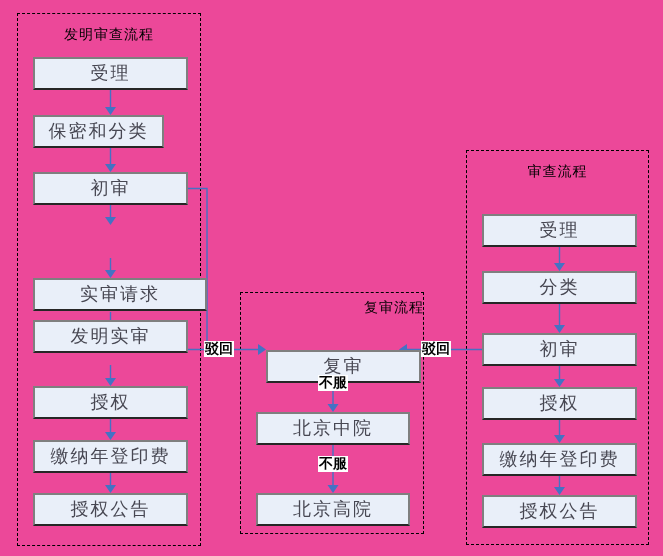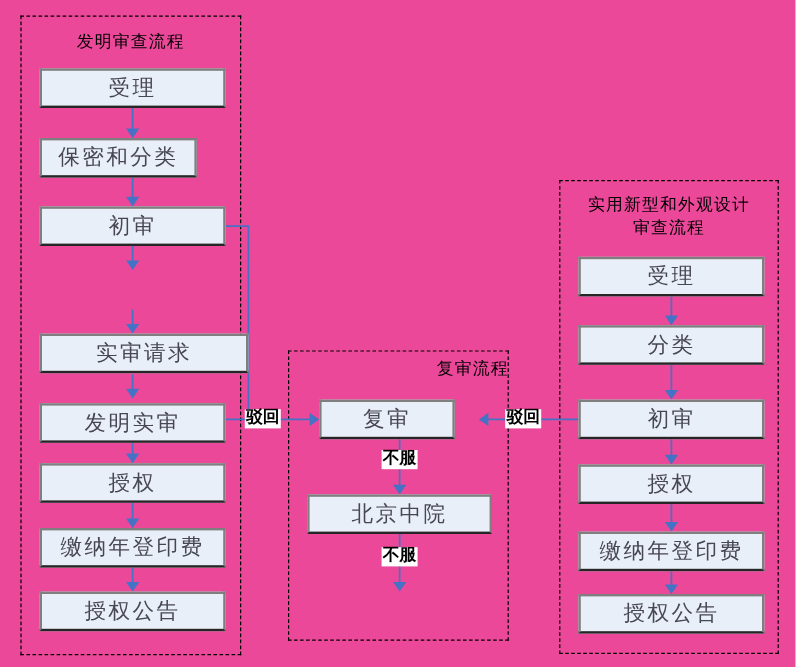--- a/index.html
+++ b/index.html
@@ -65,35 +65,35 @@
     <line x1="188" y1="349.5" x2="259" y2="349.5"></line>
       <polygon points="258,344 258,355 266,349.5"></polygon>
 
     <line x1="482" y1="349.5" x2="406" y2="349.5"></line>
       <polygon points="407,344 407,355 399,349.5"></polygon>
   </svg>
 
   <div class="panel-title" style="left:17px;top:26px;width:184px;">发明审查流程</div>
   <div class="panel-title" style="left:240px;top:299px;width:184px;text-align:right;">复审流程</div>
   <div class="panel-title" style="left:466px;top:162px;width:183px;line-height:19px;">
-    <span style="display:block">实用新型和外观设计</span>
     <span style="display:block">审查流程</span>
   </div>
 
   <div class="box" style="left:33px;top:57px;width:155px">受理</div>
   <div class="box" style="left:33px;top:115px;width:131px">保密和分类</div>
   <div class="box" style="left:33px;top:172px;width:155px">初审</div>
   <div class="box" style="left:33px;top:278px;width:174px">实审请求</div>
-  <div class="box" style="left:33px;top:336px;width:155px">发明实审</div>
+  <div class="box" style="left:33px;top:320px;width:155px">发明实审</div>
   <div class="box" style="left:33px;top:386px;width:155px">授权</div>
   <div class="box" style="left:33px;top:440px;width:155px">缴纳年登印费</div>
   <div class="box" style="left:33px;top:493px;width:155px">授权公告</div>
 
-  <div class="box" style="left:266px;top:333px;width:113px">复审</div>
+  <div class="box" style="left:266px;top:350px;width:155px">复审</div>
   <div class="box" style="left:256px;top:412px;width:154px">北京中院</div>
+  <div class="box" style="left:256px;top:493px;width:154px">北京高院</div>
 
   <div class="box" style="left:482px;top:214px;width:155px">受理</div>
   <div class="box" style="left:482px;top:271px;width:155px">分类</div>
   <div class="box" style="left:482px;top:333px;width:155px">初审</div>
   <div class="box" style="left:482px;top:387px;width:155px">授权</div>
   <div class="box" style="left:482px;top:443px;width:155px">缴纳年登印费</div>
   <div class="box" style="left:482px;top:495px;width:155px">授权公告</div>
 
   <span class="lbl" style="left:204px;top:341px">驳回</span>
   <span class="lbl" style="left:421px;top:341px">驳回</span>

